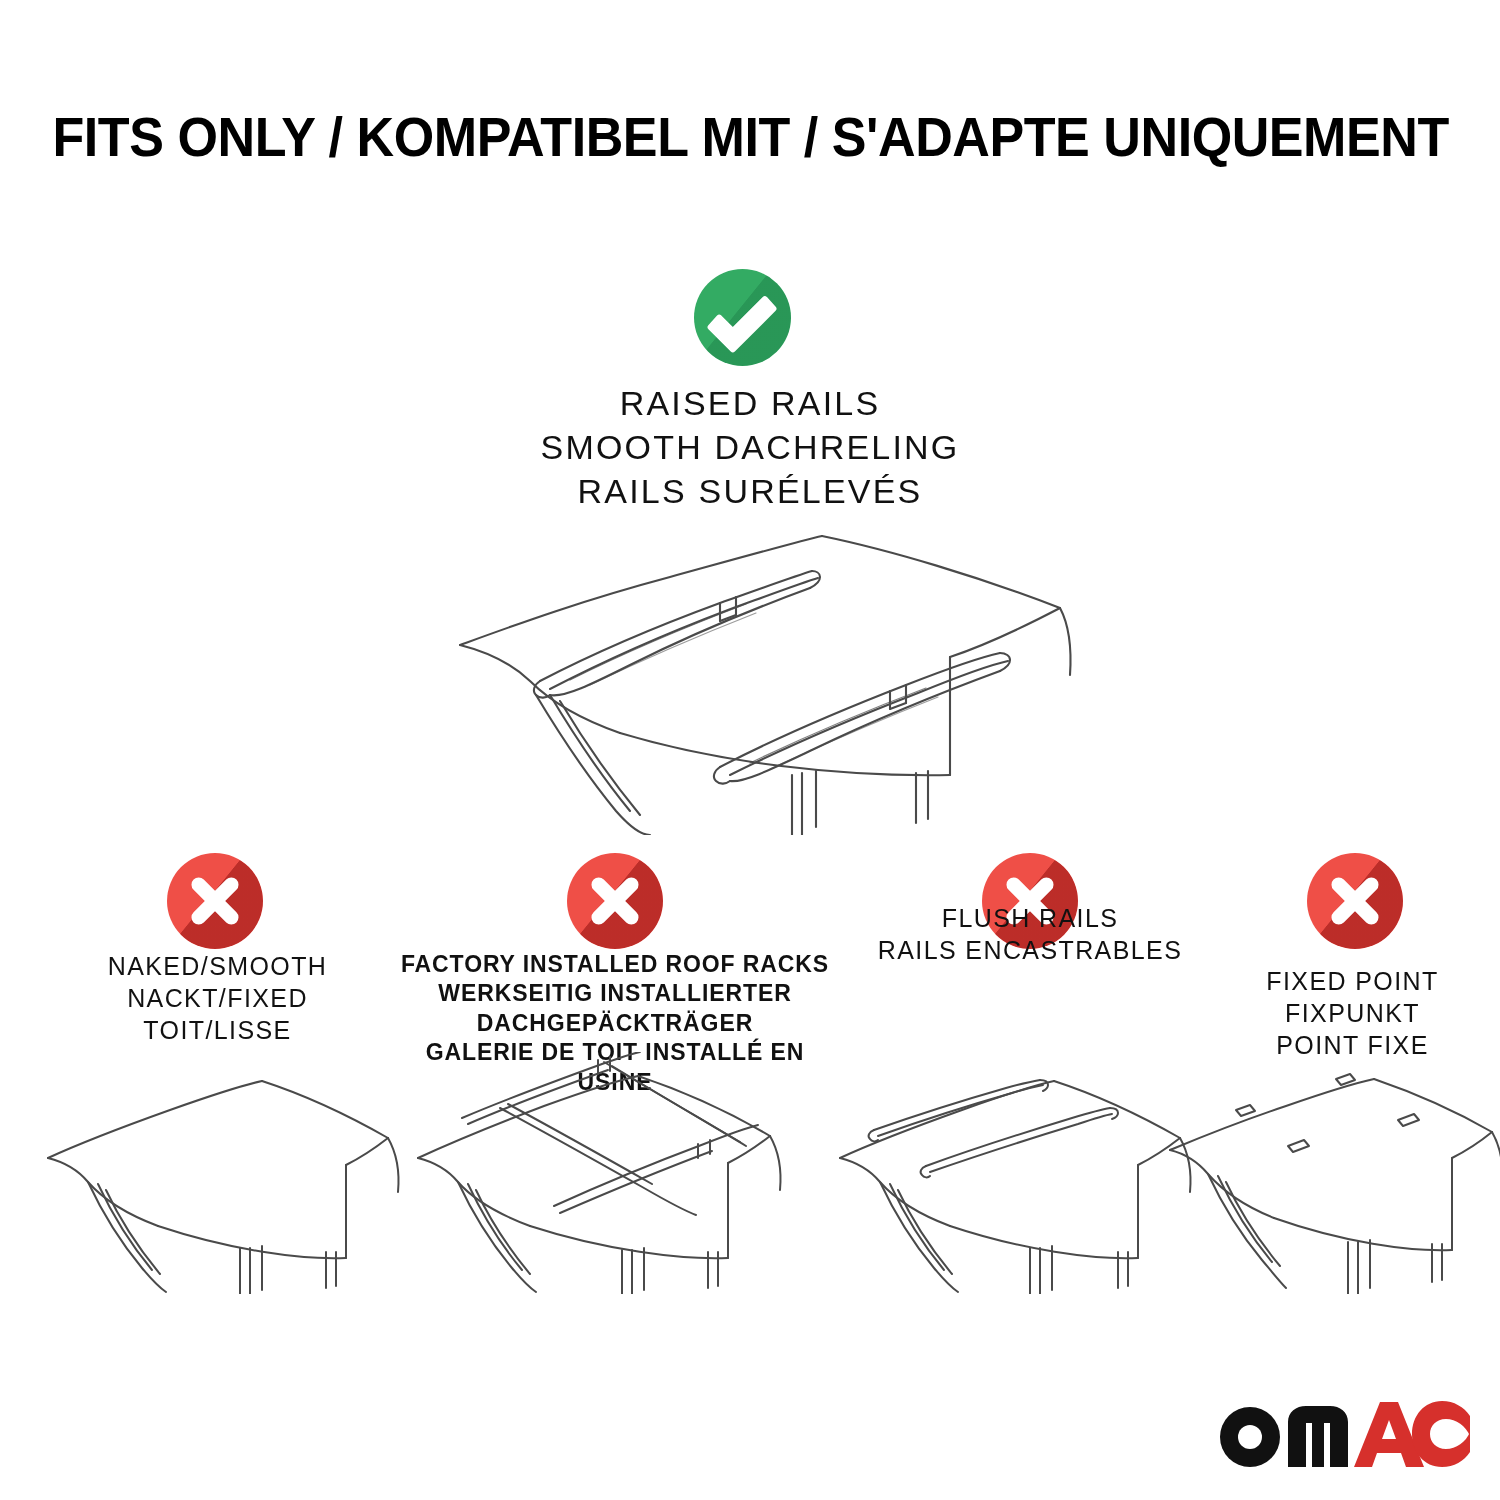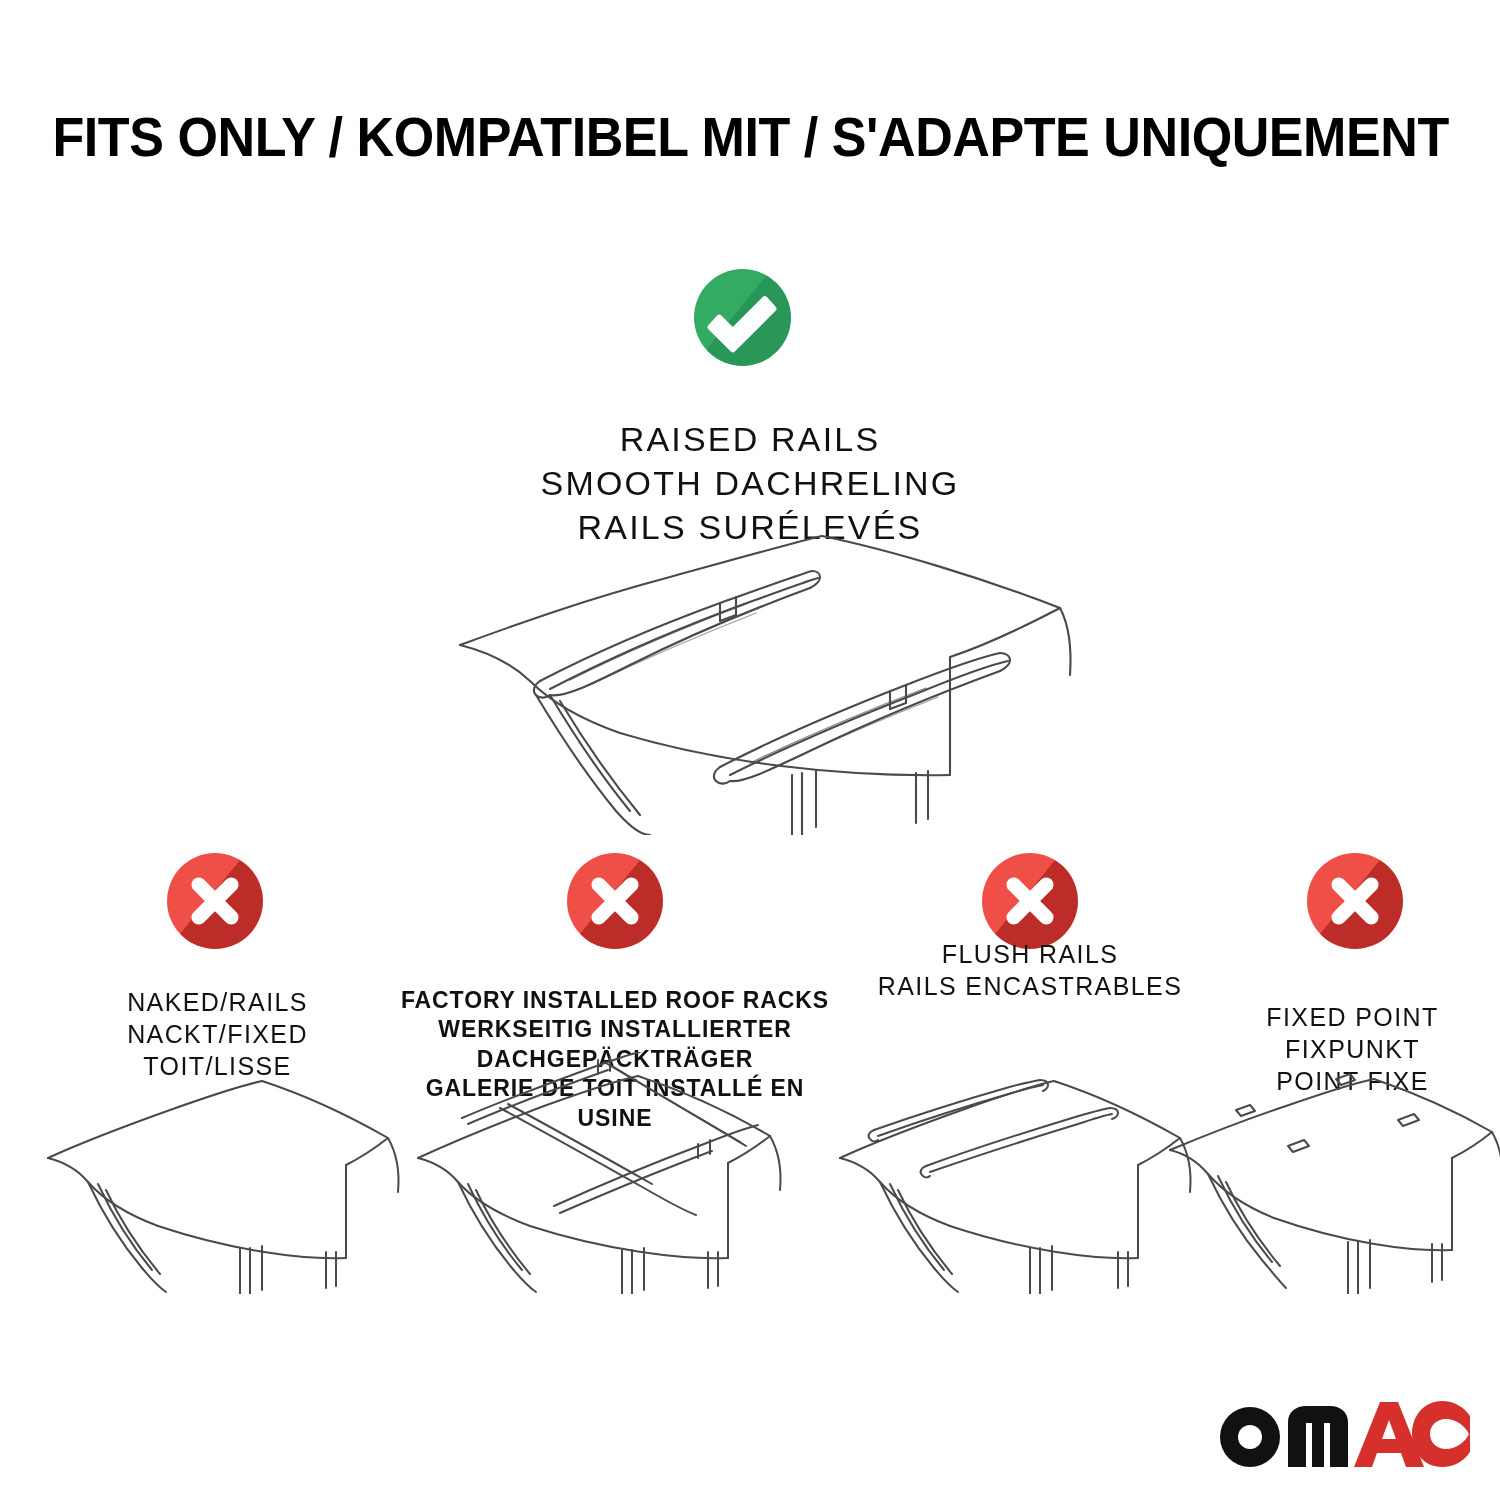--- a/index.html
+++ b/index.html
@@ -66,21 +66,20 @@
 
   
   .caption {
     position: absolute;
     text-align: center;
     font-family: "Liberation Sans", sans-serif;
     font-weight: 400;
     color: #111111;
     line-height: 1.28;
     letter-spacing: 1.4px;
-    margin-top: 36px;
   }
   .caption-main {
     font-size: 34px;
     letter-spacing: 2.2px;
     line-height: 1.3;
   }
   .caption-sub { font-size: 25px; }
   .caption-sub.small { font-size: 23px; letter-spacing: 0.9px; }
 
   
@@ -167,21 +166,21 @@
 <div class="badge badge-red" style="left:167px; top:853px; width:96px; height:96px;">
   <div class="shadow"></div>
   <svg viewBox="0 0 100 100" aria-hidden="true">
     <g stroke="#ffffff" stroke-width="15" stroke-linecap="round">
       <line x1="33" y1="33" x2="67" y2="67"></line>
       <line x1="67" y1="33" x2="33" y2="67"></line>
     </g>
   </svg>
 </div>
 <div class="caption caption-sub" style="left:45px; top:950px; width:345px;">
-  <div>NAKED/RAILS</div>
+  <div>NAKED/SMOOTH</div>
   <div>NACKT/FIXED</div>
   <div>TOIT/LISSE</div>
 </div>
 <div class="roof" style="left:40px; top:1062px; width:380px; height:232px;">
   <svg viewBox="0 0 380 232" aria-hidden="true">
     <g fill="none" stroke="#4a4a4a" stroke-width="2" stroke-linecap="round" stroke-linejoin="round">
       <path d="M8 96 C 34 84 74 68 130 48 C 178 31 208 22 222 19"></path>
       <path d="M222 19 C 262 32 306 52 348 76"></path>
       <path d="M348 76 C 330 90 316 98 306 103"></path>
       <path d="M8 96 C 24 100 38 108 48 120 C 62 136 86 152 118 164"></path>

